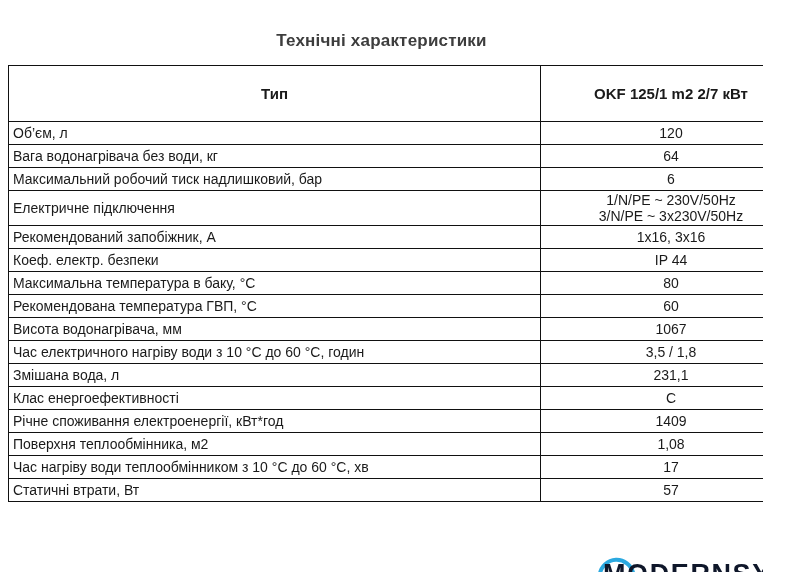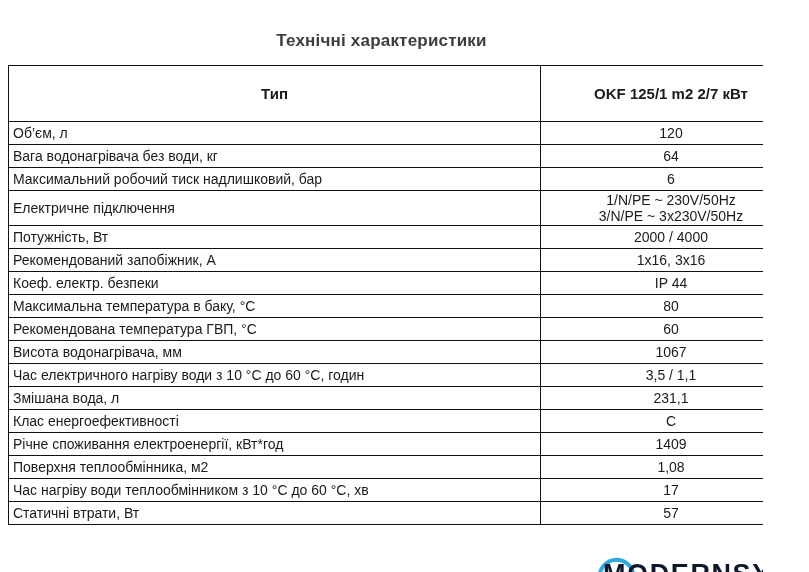--- a/index.html
+++ b/index.html
@@ -117,24 +117,20 @@
       <td class="label">Максимальний робочий тиск надлишковий, бар</td>
       <td class="value">6</td>
     </tr>
 
     <tr>
       <td class="label">Електричне підключення</td>
       <td class="value">1/N/PE ~ 230V/50Hz
 3/N/PE ~ 3x230V/50Hz</td>
     </tr>
 
-    <tr>
-      <td class="label">Потужність, Вт</td>
-      <td class="value">2000 / 4000</td>
-    </tr>
 
     <tr>
       <td class="label">Рекомендований запобіжник, А</td>
       <td class="value">1х16, 3х16</td>
     </tr>
 
     <tr>
       <td class="label">Коеф. електр. безпеки</td>
       <td class="value">IP 44</td>
     </tr>
@@ -150,21 +146,21 @@
     </tr>
 
     <tr>
       <td class="label">Висота водонагрівача, мм</td>
       <td class="value">1067</td>
     </tr>
 
 
     <tr>
       <td class="label">Час електричного нагріву води з 10 °С до 60 °С, годин</td>
-      <td class="value">3,5 / 1,1</td>
+      <td class="value">3,5 / 1,8</td>
     </tr>
 
     <tr>
       <td class="label">Змішана вода, л</td>
       <td class="value">231,1</td>
     </tr>
 
     <tr>
       <td class="label">Клас енергоефективності</td>
       <td class="value">С</td>

